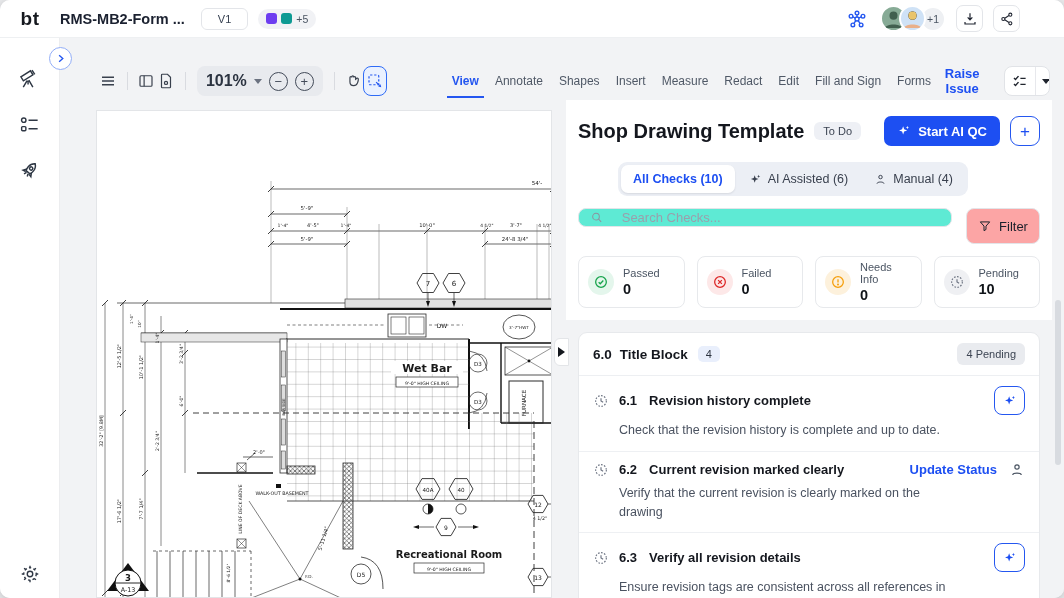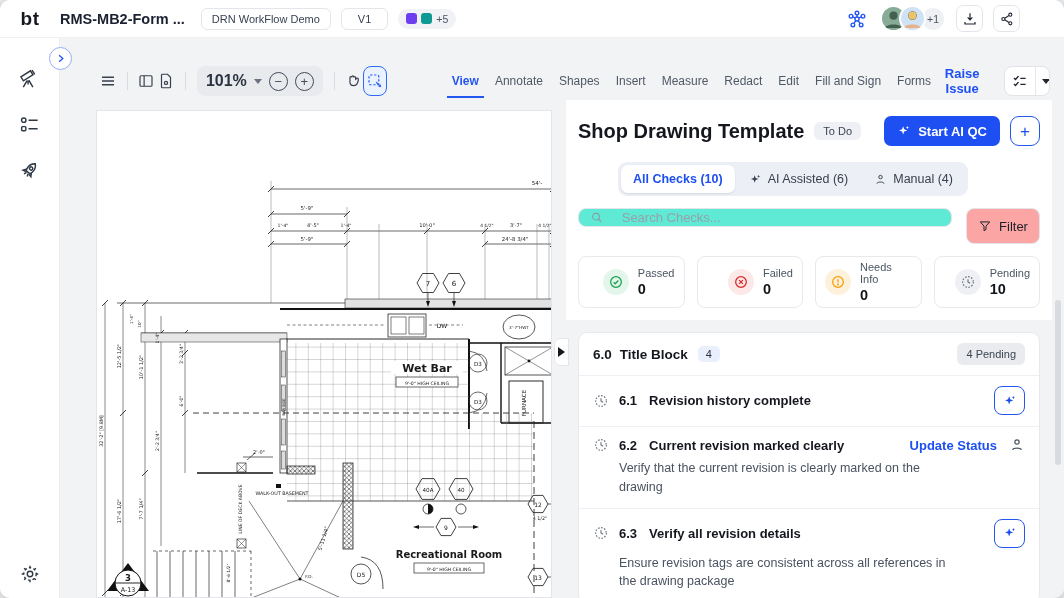--- a/index.html
+++ b/index.html
@@ -63,21 +63,21 @@
   .add-btn{margin-left:10px;width:30px;height:30px;border:1.6px solid #2457f0;border-radius:9px;background:#fff;color:#1d4ff2;font-size:17px;line-height:1;display:flex;align-items:center;justify-content:center;cursor:pointer;padding:0;}
   .seg-tabs{margin-top:16px;display:inline-flex;background:#eceff5;border-radius:9px;padding:3px;gap:2px;margin-left:40px;}
   .seg-tab{font-size:12.5px;color:#39404e;padding:7px 12px;border-radius:7px;display:flex;gap:6px;align-items:center;background:none;border:none;cursor:pointer;}
   .seg-tab.active{background:#fff;color:#1d4ff2;font-weight:bold;box-shadow:0 1px 2px rgba(16,24,40,.10);}
   .search-row{margin-top:12px;display:flex;gap:14px;}
   .search-box{flex:1;height:19px;border:1px solid #e3e5e9;border-radius:8px;background:#5eead4;display:flex;align-items:center;padding:0 11px;gap:16px;color:#9aa1ad;}
   .search-box input{border:none;outline:none;font-size:13px;color:#333;width:100%;background:transparent;font-family:inherit;}
   .search-box input::placeholder{color:#99a0ac;}
   .filter-btn{width:74px;height:36px;border:1px solid #e3e5e9;border-radius:8px;background:#fca5a5;display:flex;align-items:center;justify-content:center;gap:7px;font-size:13px;color:#1b202b;cursor:pointer;}
   .stats{margin-top:12px;display:flex;gap:12px;}
-  .stat-card{flex:1;height:52px;background:#fff;border:1px solid #e7e9ec;border-radius:8px;display:flex;align-items:center;gap:9px;padding:0 9px;cursor:pointer;justify-content:flex-end;}
+  .stat-card{flex:1;height:52px;background:#fff;border:1px solid #e7e9ec;border-radius:8px;display:flex;align-items:center;gap:9px;padding:0 9px;cursor:pointer;}
   .stat-icon{width:26px;height:26px;border-radius:50%;display:flex;align-items:center;justify-content:center;flex:none;}
   .stat-icon.green{background:#e4f6ec;color:#16a34a;}
   .stat-icon.red{background:#fde8e8;color:#dc2626;}
   .stat-icon.orange{background:#fdf1dc;color:#f59e0b;}
   .stat-icon.gray{background:#eff0f3;color:#6b7280;}
   .stat-label{font-size:11px;color:#4b5563;}
   .stat-value{font-size:14.5px;font-weight:bold;color:#101419;margin-top:2px;}
   .list-card{margin:12px 12px 0;background:#fff;border:1px solid #e7e9ec;border-radius:9px;overflow:hidden;}
   .section-header{display:flex;align-items:center;padding:10px 14px;border-bottom:1px solid #edeff2;cursor:pointer;}
   .sec-num,.sec-title{font-size:13.5px;font-weight:bold;color:#14171e;}
@@ -102,21 +102,20 @@
   .page text{font-family:"DejaVu Sans","Liberation Sans",sans-serif;fill:#1a1a1a;}
 </style>
 </head>
 <body>
 
 <div class="app">
 
   <div class="topbar">
     <div class="logo">bt</div>
     <span class="doc-title">RMS-MB2-Form ...</span>
-    <span class="pill">DRN WorkFlow Demo</span>
     <span class="pill v1">V1</span>
     <span class="org-pill">
       <span class="org-sq" style="background:#6d3df0"></span>
       <span class="org-sq" style="background:#0e9a93"></span>
       <span>+5</span>
     </span>
     <div class="topbar-right">
       <button class="icon-btn" style="color:#2457f0">
         <svg width="22" height="22" viewBox="0 0 24 24" fill="none" stroke="#2457f0" stroke-width="1.5">
           <path d="M12 12V7M12 12L7 9.5M12 12l5-2.5M12 12l-3.5 5M12 12l3.5 5"></path>
@@ -561,20 +560,21 @@
                 </span>
               <span class="chk-num">6.1</span>
               <span class="chk-title">Revision history complete</span>
               <button class="ai-btn">
                   <svg width="14" height="14" viewBox="0 0 24 24" fill="#1d4ff2">
                     <path d="M10.5 4l1.8 5.2 5.2 1.8-5.2 1.8-1.8 5.2-1.8-5.2L3.5 11l5.2-1.8z"></path>
                     <path d="M17.8 3.2l.8 2.2 2.2.8-2.2.8-.8 2.2-.8-2.2-2.2-.8 2.2-.8z"></path>
                   </svg>
                 </button>
             </div>
+            <div class="check-desc">Check that the revision history is complete and up to date.</div>
           </div>
 
           <div class="check-item">
             <div class="check-top">
               <span class="clock">
                   <svg width="16" height="16" viewBox="0 0 24 24" fill="none" stroke="currentColor" stroke-width="1.7">
                     <circle cx="12" cy="12" r="8" stroke-dasharray="2.4 2.2"></circle>
                     <path d="M12 7.8V12l3.2 2"></path>
                   </svg>
                 </span>

